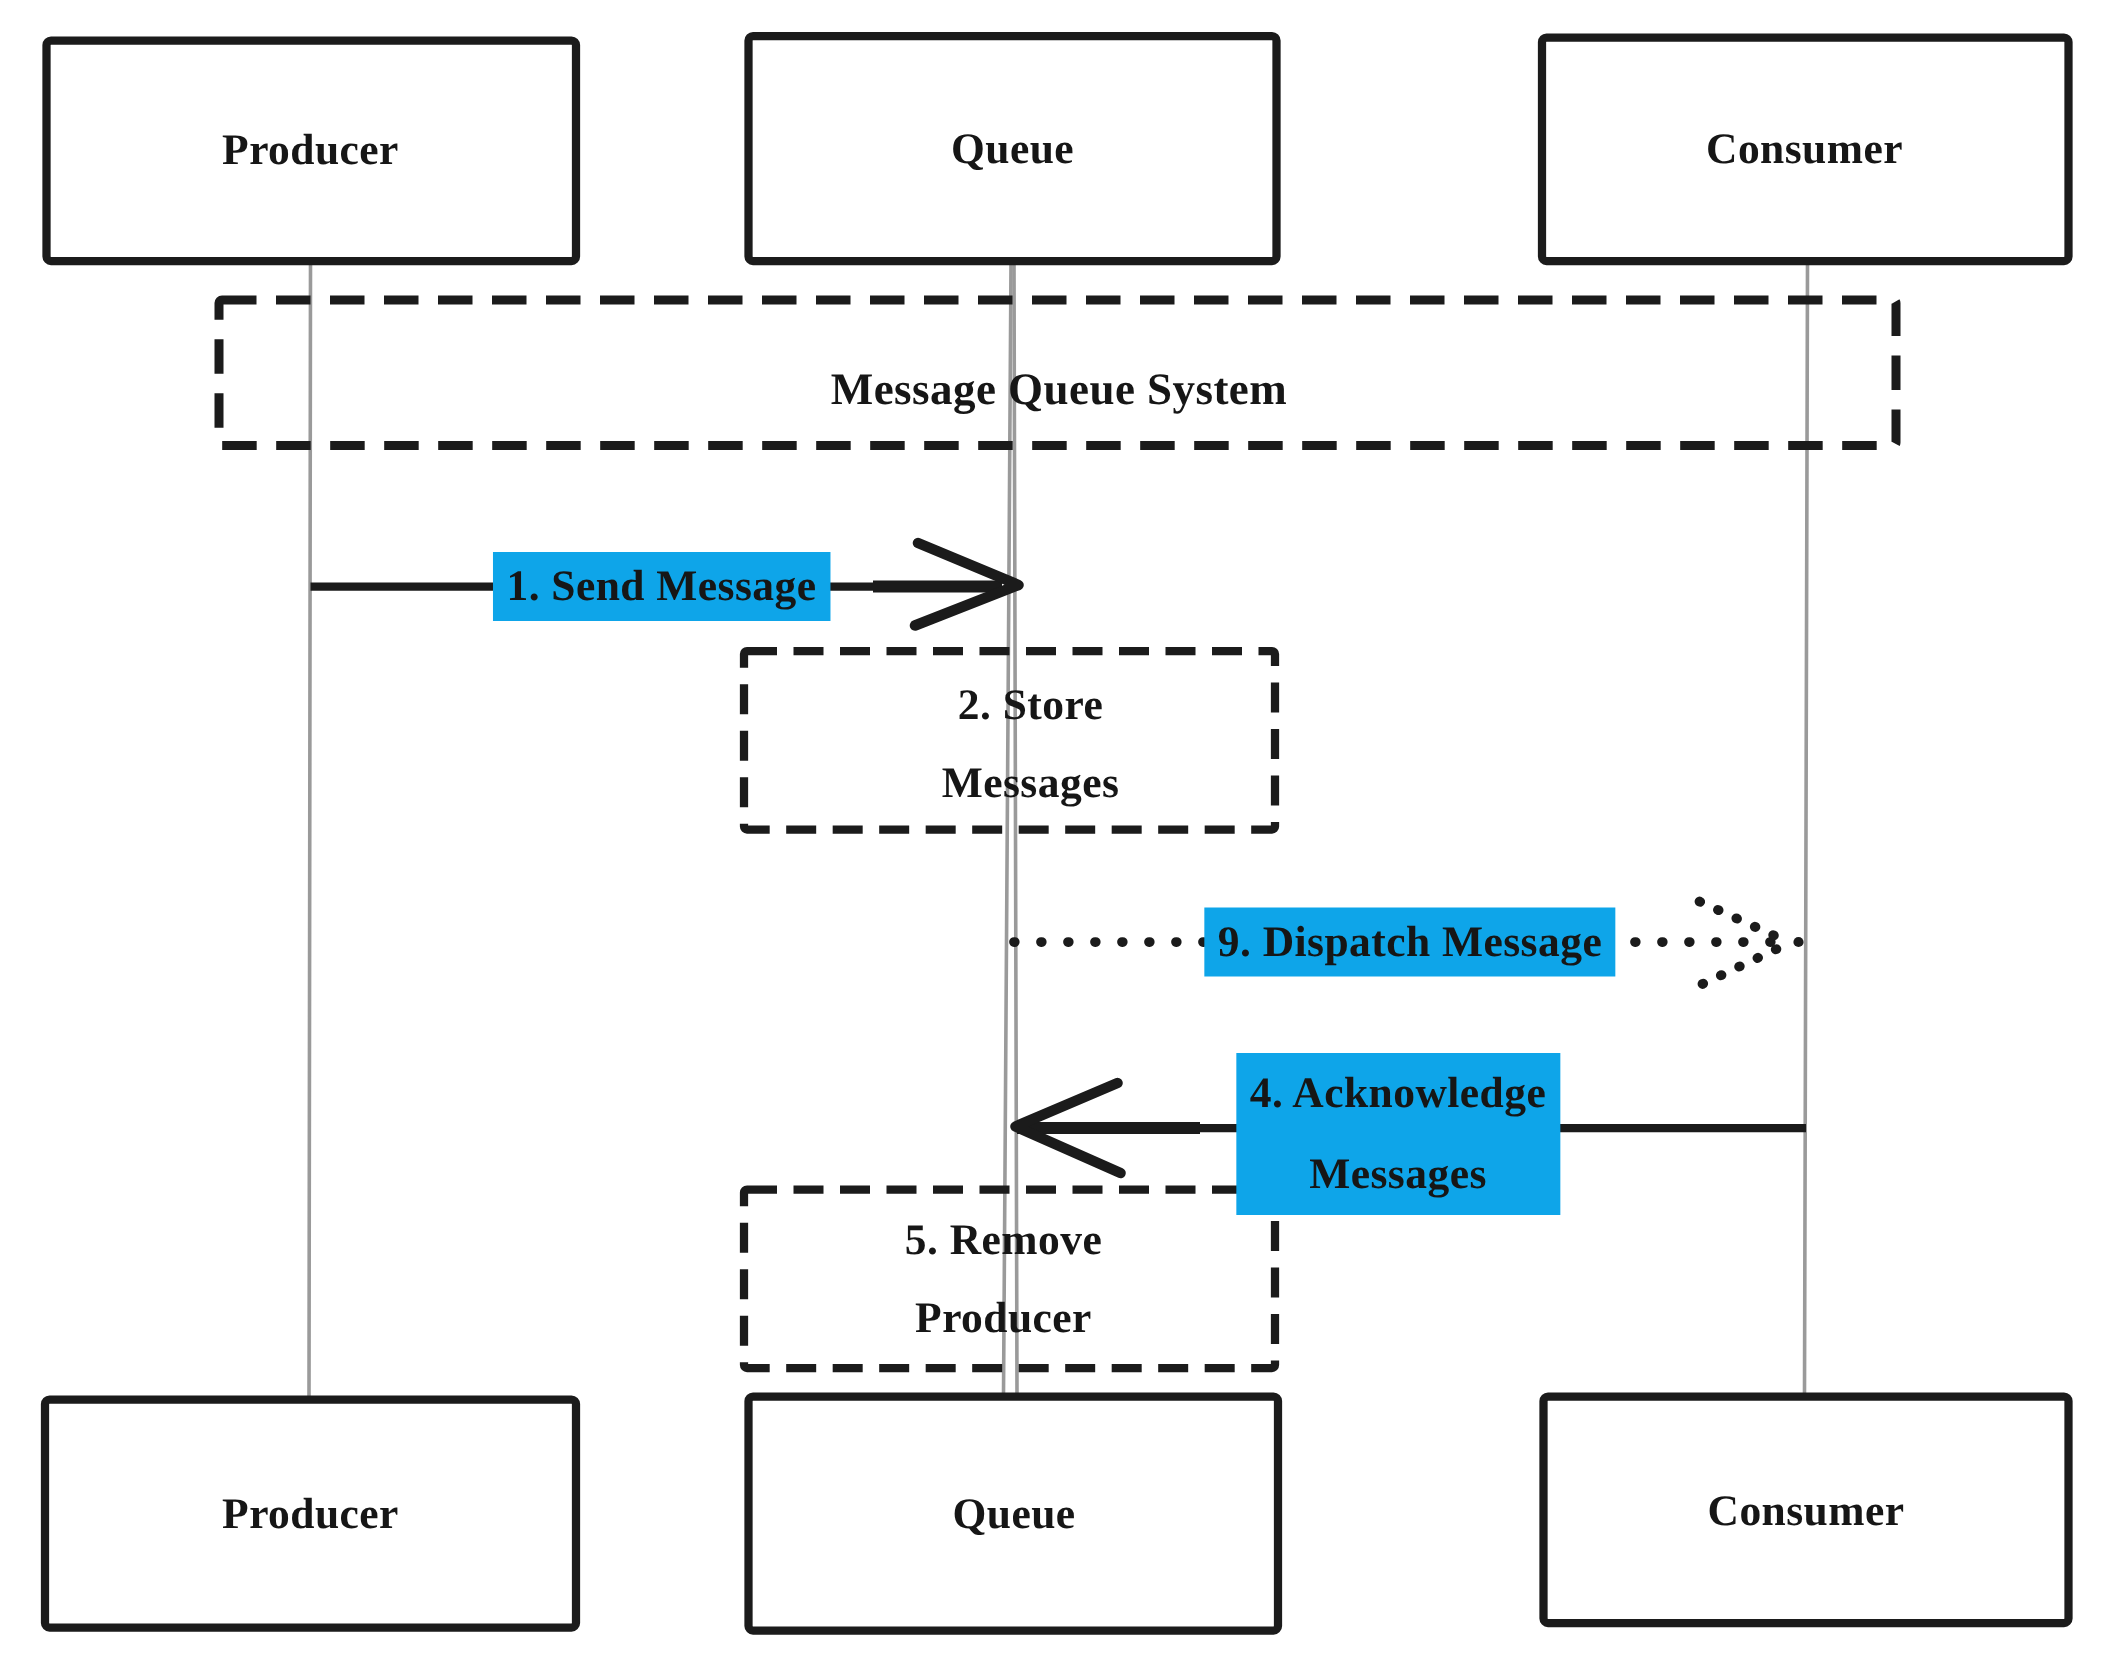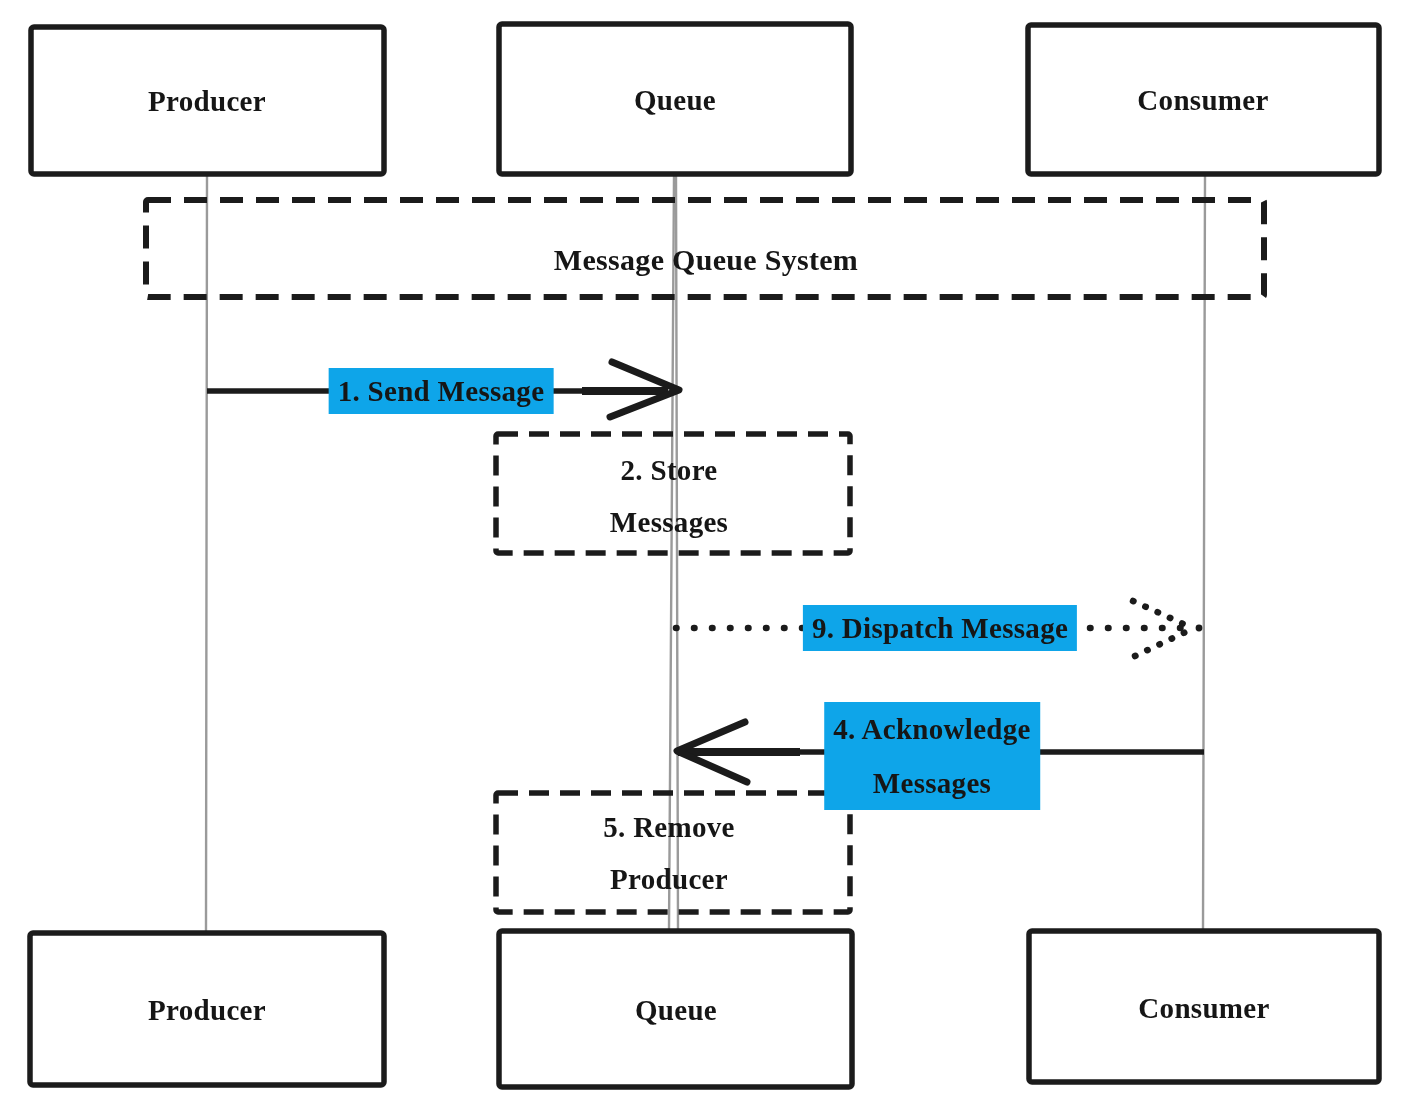--- a/index.html
+++ b/index.html
@@ -98,21 +98,21 @@
 
   <div class="label group-label" style="left:706px;top:244px;margin-top:16px;">Message Queue System</div>
 
   <div class="label msg-label" style="left:441px;top:391px;">1. Send Message</div>
   <div class="label msg-label" style="left:940px;top:628px;">9. Dispatch Message</div>
   <div class="label msg-label two-line" style="left:932px;top:756px;">
     <div>4. Acknowledge</div>
     <div>Messages</div>
   </div>
 
-  <div class="label note-label two-line" style="left:669px;top:496px;">
+  <div class="label note-label two-line" style="left:687px;top:496px;">
     <div>2. Store</div>
     <div>Messages</div>
   </div>
   <div class="label note-label two-line" style="left:669px;top:853px;">
     <div>5. Remove</div>
     <div>Producer</div>
   </div>
 
 </div>
 

